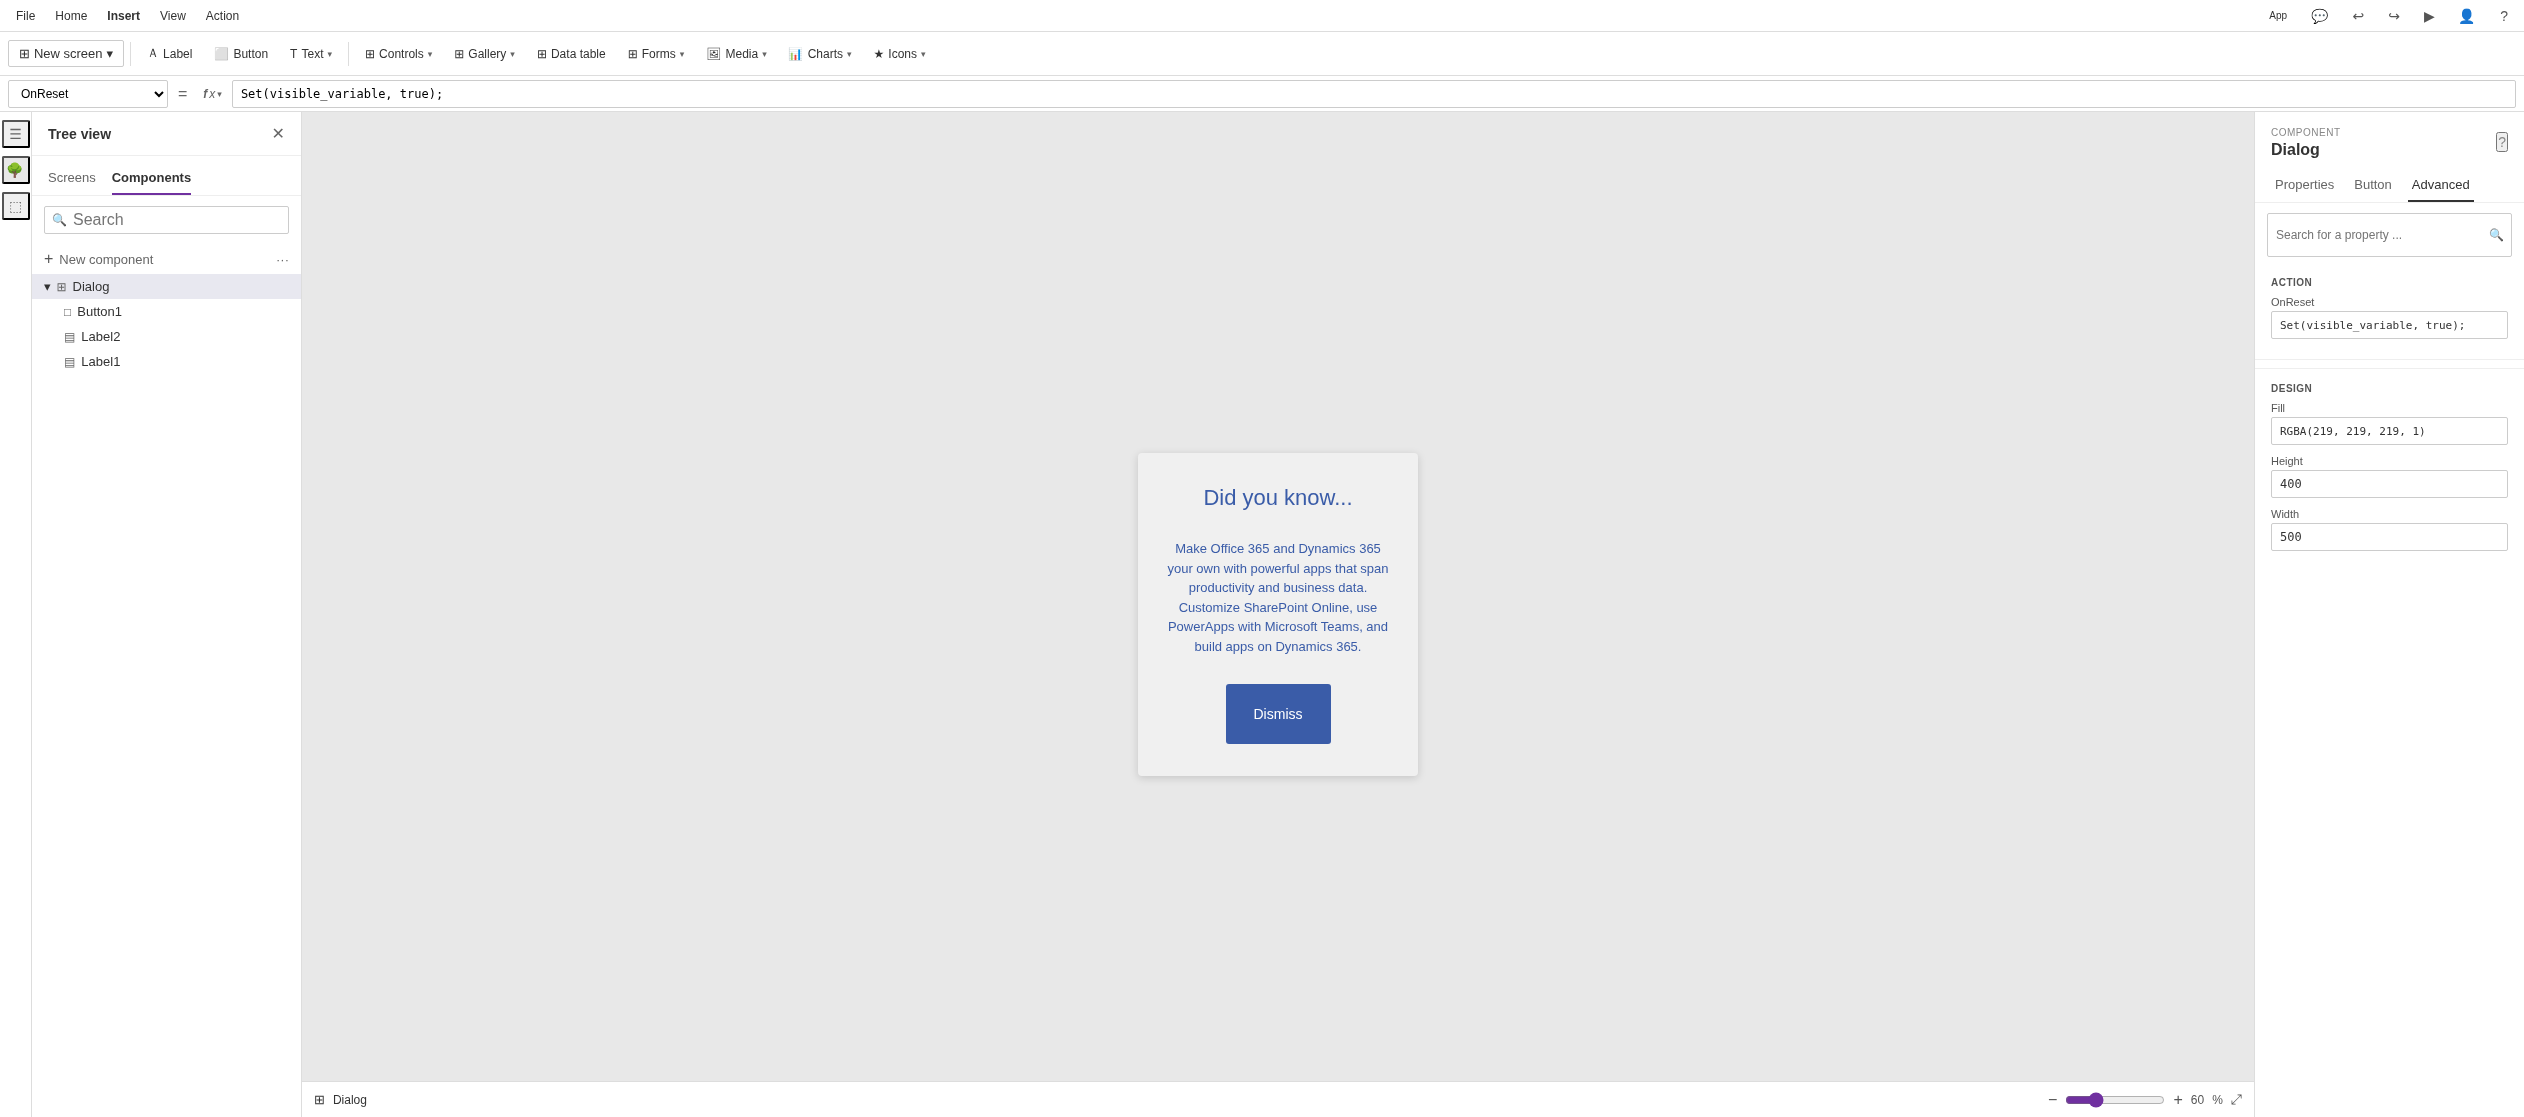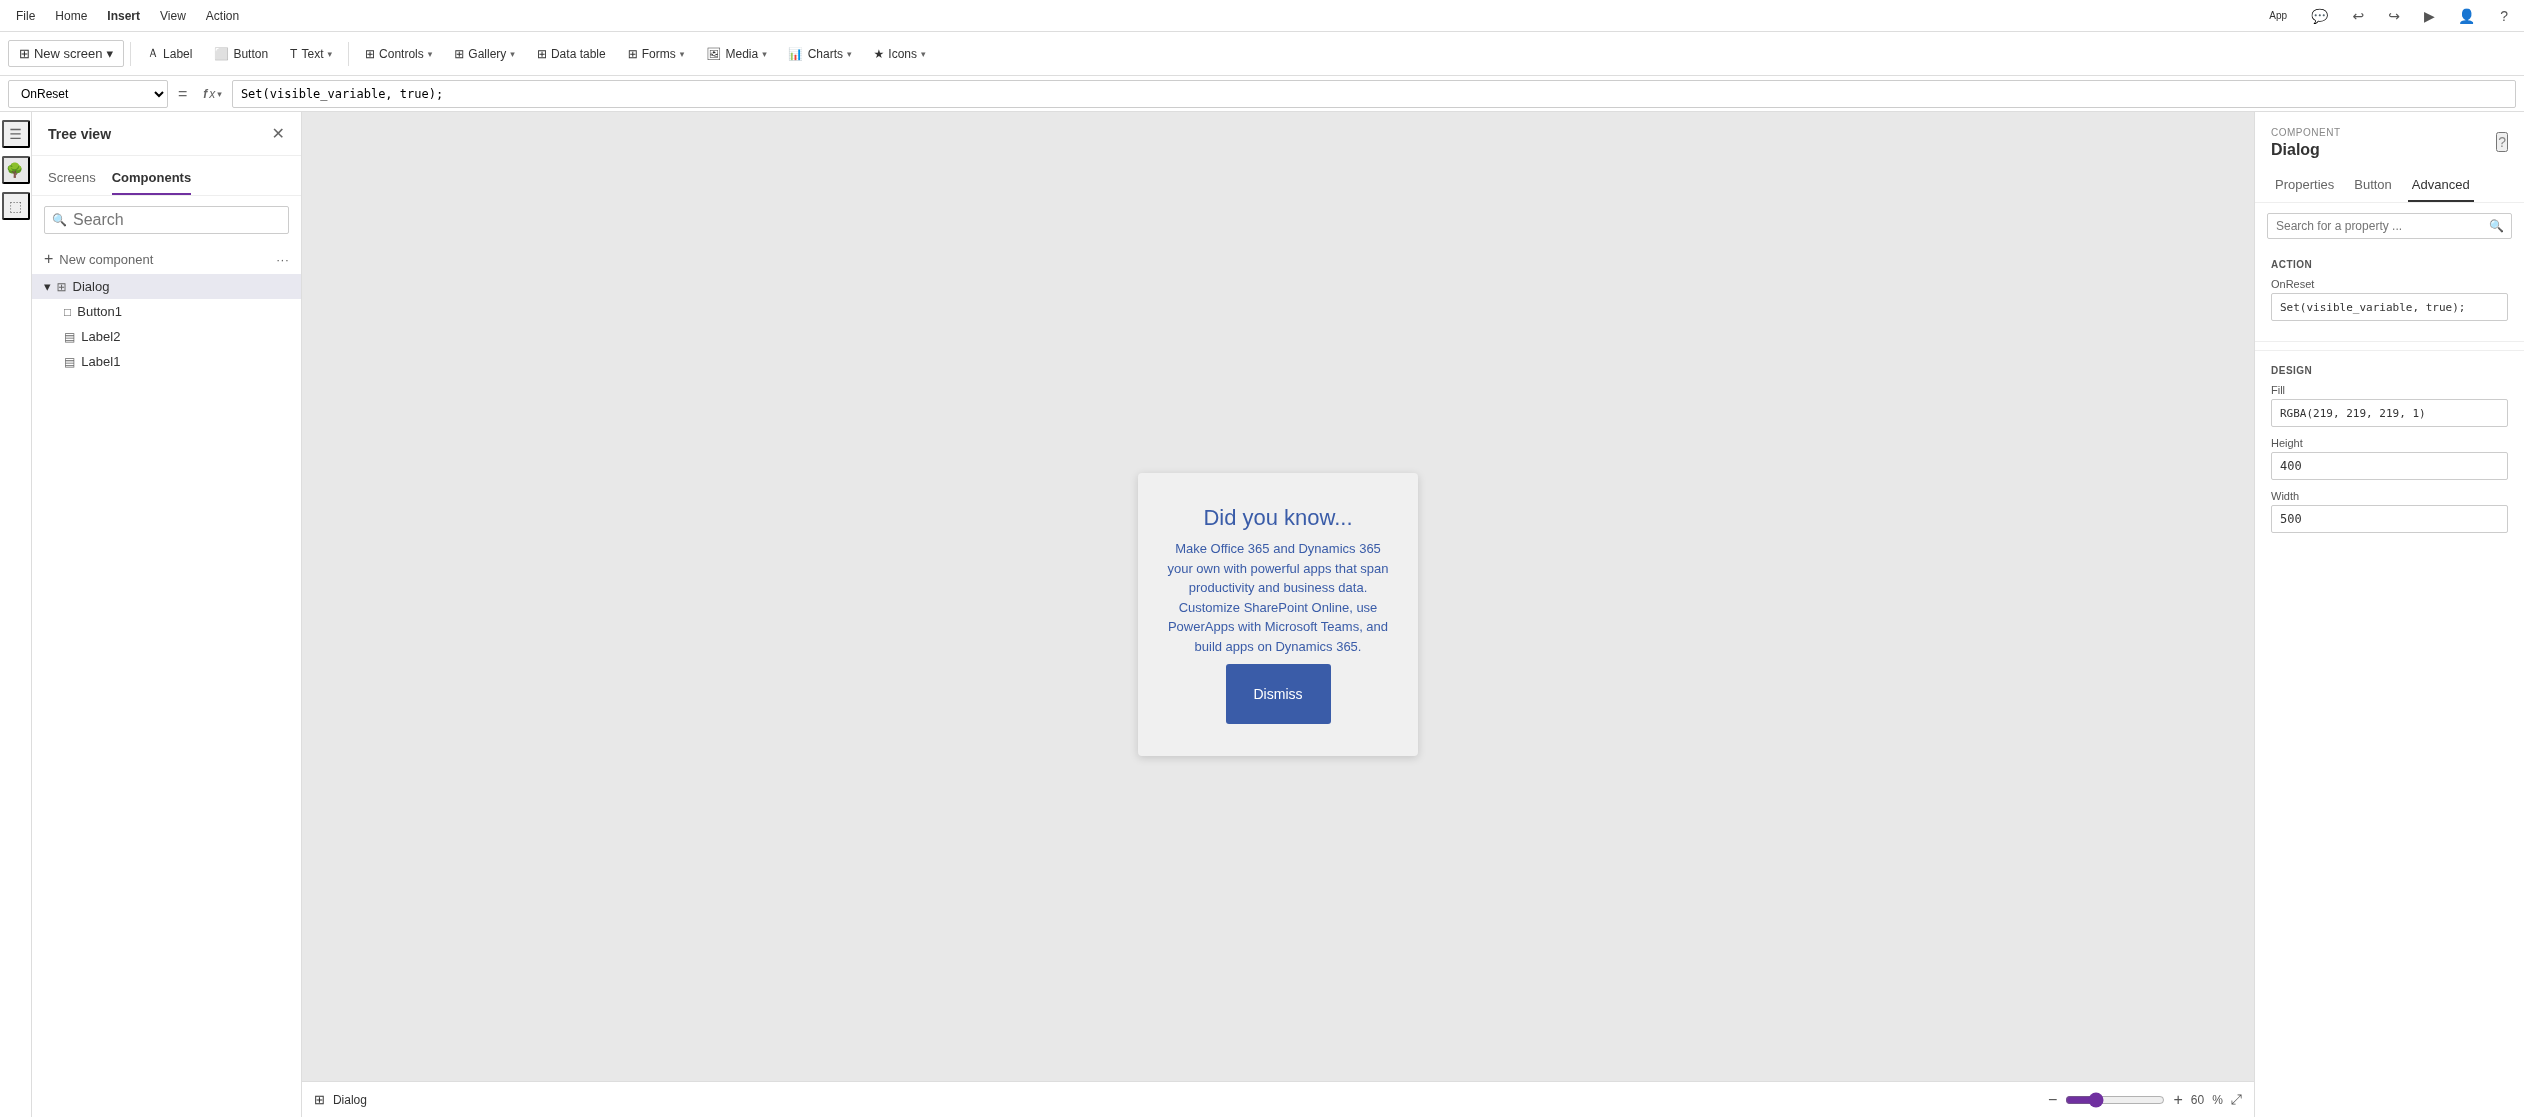--- a/index.html
+++ b/index.html
@@ -45,21 +45,21 @@
     .tree-search-icon { position: absolute; left: 8px; top: 50%; transform: translateY(-50%); color: #888; font-size: 12px; }
     .tree-new-component { display: flex; align-items: center; gap: 6px; padding: 6px 12px; cursor: pointer; font-size: 13px; color: #666; }
     .tree-more { margin-left: auto; color: #666; cursor: pointer; }
     .tree-items { flex: 1; overflow-y: auto; }
     .tree-item { display: flex; align-items: center; gap: 6px; padding: 5px 12px; cursor: pointer; font-size: 13px; }
     .tree-item.selected { background: #e8e8f0; }
     .tree-item-indent { padding-left: 32px; }
 
     
     .canvas-area { flex: 1; background: #e8e8e8; position: relative; overflow: hidden; display: flex; align-items: center; justify-content: center; }
-    .dialog-card { background: #f0f0f0; border-radius: 4px; width: 280px; padding: 32px 24px; display: flex; flex-direction: column; align-items: center; gap: 8px; box-shadow: 0 2px 8px rgba(0,0,0,0.15); }
+    .dialog-card { background: #f0f0f0; border-radius: 4px; width: 280px; padding: 32px 24px; display: flex; flex-direction: column; align-items: center; gap: 28px; box-shadow: 0 2px 8px rgba(0,0,0,0.15); }
     .dialog-title { font-size: 22px; color: #3a5ca8; font-weight: 400; }
     .dialog-body { font-size: 13px; color: #3a5ca8; text-align: center; line-height: 1.5; }
     .dialog-dismiss { background: #3a5ca8; color: #fff; border: none; border-radius: 3px; padding: 22px 28px; cursor: pointer; font-size: 14px; }
 
     
     .canvas-bottom { position: absolute; bottom: 0; left: 0; right: 0; height: 36px; background: #fff; border-top: 1px solid #ddd; display: flex; align-items: center; padding: 0 12px; gap: 8px; }
     .canvas-bottom-label { display: flex; align-items: center; gap: 6px; font-size: 12px; color: #333; }
     .canvas-zoom-controls { margin-left: auto; display: flex; align-items: center; gap: 8px; font-size: 12px; color: #555; }
     .zoom-btn { background: none; border: none; cursor: pointer; font-size: 16px; color: #555; }
     .zoom-slider { width: 100px; accent-color: #7030a0; }
@@ -69,21 +69,21 @@
     .right-panel { width: 270px; background: #fff; border-left: 1px solid #ddd; display: flex; flex-direction: column; overflow-y: auto; }
     .right-panel-header { padding: 12px 16px 4px; }
     .right-panel-label { font-size: 10px; color: #888; text-transform: uppercase; letter-spacing: 0.5px; }
     .right-panel-title { font-size: 16px; font-weight: 600; color: #333; margin-top: 2px; }
     .right-panel-help { margin-left: auto; color: #888; cursor: pointer; font-size: 14px; }
     .right-panel-header-row { display: flex; align-items: center; }
     .right-panel-tabs { display: flex; padding: 8px 16px 0; border-bottom: 1px solid #eee; gap: 12px; }
     .right-tab { padding: 6px 4px 8px; font-size: 13px; cursor: pointer; color: #666; border-bottom: 2px solid transparent; }
     .right-tab.active { color: #333; font-weight: 400; border-bottom: 2px solid #333; }
     .right-panel-search { margin: 10px 12px; position: relative; }
-    .right-panel-search input { width: 100%; height: 26px; border: 1px solid #ccc; border-radius: 2px; padding: 0 28px 0 8px; font-size: 12px; }
+    .right-panel-search input { width: 100%; height: 44px; border: 1px solid #ccc; border-radius: 2px; padding: 0 28px 0 8px; font-size: 12px; }
     .right-search-icon { position: absolute; right: 8px; top: 50%; transform: translateY(-50%); color: #888; font-size: 12px; }
     .right-section { padding: 10px 16px 6px; }
     .right-section-title { font-size: 10px; font-weight: 700; color: #555; text-transform: uppercase; letter-spacing: 0.5px; margin-bottom: 8px; }
     .right-field { margin-bottom: 10px; }
     .right-field-label { font-size: 11px; color: #555; margin-bottom: 3px; }
     .right-field-value { width: 100%; height: 28px; border: 1px solid #ccc; border-radius: 2px; padding: 0 8px; font-size: 12px; font-family: 'Consolas', monospace; background: #fff; display: flex; align-items: center; }
     .right-field-value.highlighted { border: 2px solid #e02020; border-radius: 4px; background: #fff; }
     .right-divider { height: 1px; background: #eee; margin: 4px 0; }
 
     

